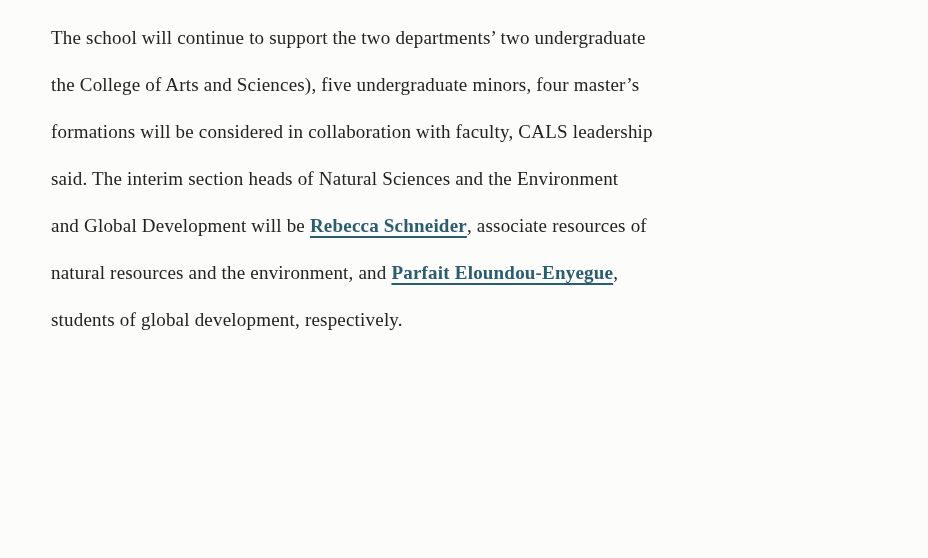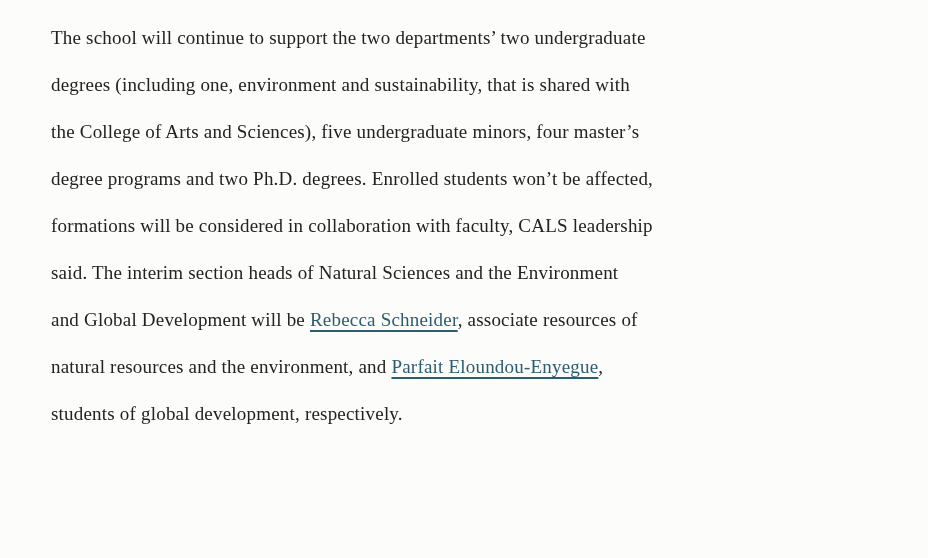--- a/index.html
+++ b/index.html
@@ -24,35 +24,33 @@
     padding: 14px 20px 0 51px;
     font-size: 19px;
     line-height: 47px;
     letter-spacing: 0.2px;
   }
   .line {
     white-space: nowrap;
   }
   .inline-link {
     color: var(--link);
-    font-weight: 400;
+    font-weight: 700;
     text-decoration: underline;
     text-decoration-color: var(--link);
     text-decoration-thickness: 1.5px;
     text-underline-offset: 4px;
     cursor: pointer;
     margin-top: 48px;
   }
 </style>
 </head>
 <body>
 
 <div class="article" id="paragraph">
     <div class="line"><span>The school will continue to support the two departments’ two undergraduate</span></div>
-    <div class="line"><span>degrees (including one, environment and sustainability, that is shared with</span></div>
     <div class="line"><span>the College of Arts and Sciences), five undergraduate minors, four master’s</span></div>
-    <div class="line"><span>degree programs and two Ph.D. degrees. Enrolled students won’t be affected,</span></div>
     <div class="line"><span>formations will be considered in collaboration with faculty, CALS leadership</span></div>
     <div class="line"><span>said. The interim section heads of Natural Sciences and the Environment</span></div>
     <div class="line"><span>and Global Development will be </span><a href="#" class="inline-link">Rebecca Schneider</a><span>, associate resources of</span></div>
     <div class="line"><span>natural resources and the environment, and </span><a href="#" class="inline-link">Parfait Eloundou-Enyegue</a><span>,</span></div>
     <div class="line"><span>students of global development, respectively.</span></div>
   </div>
 
 </body></html>

